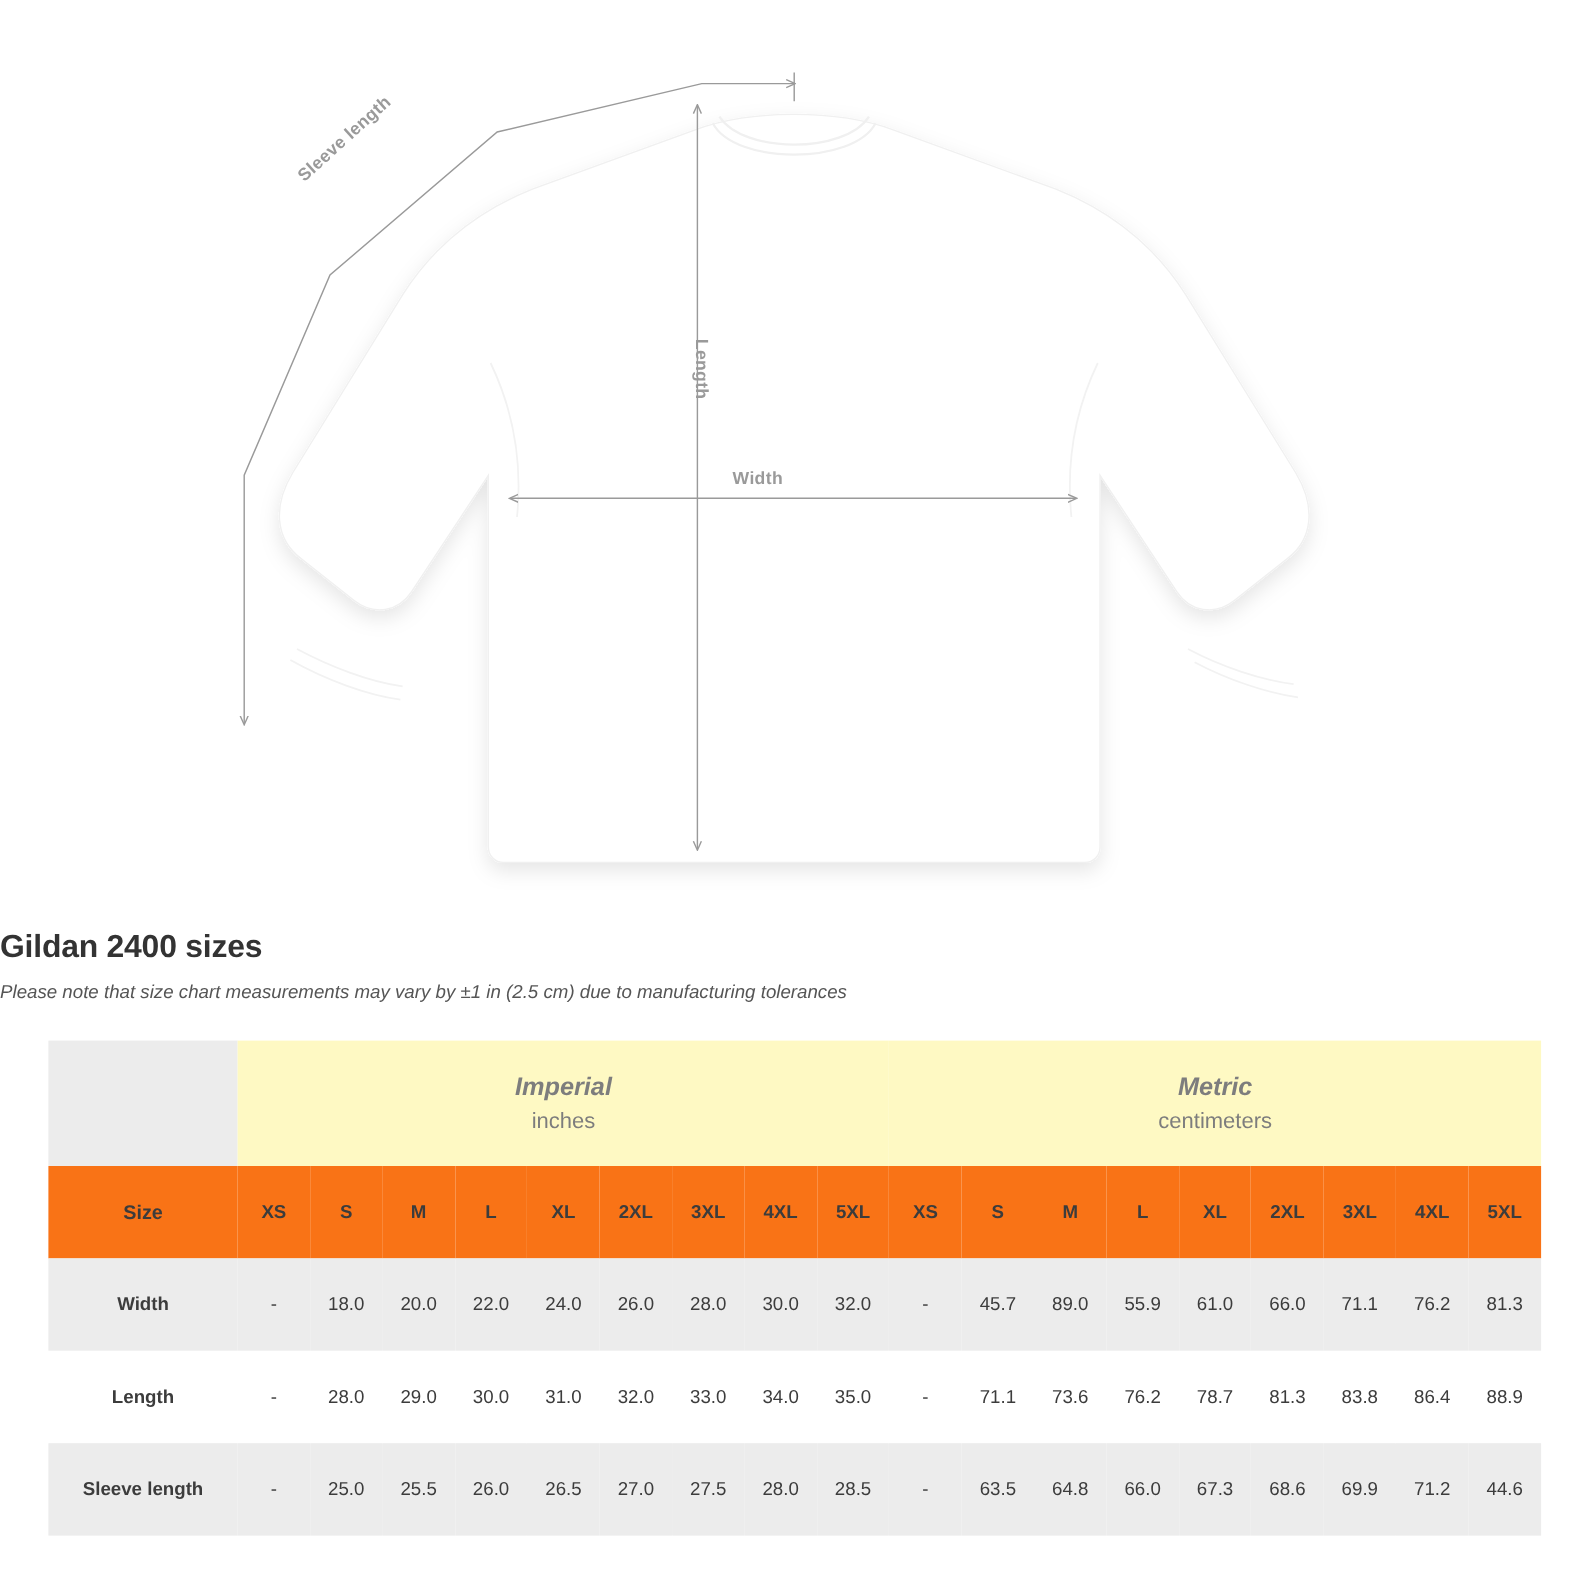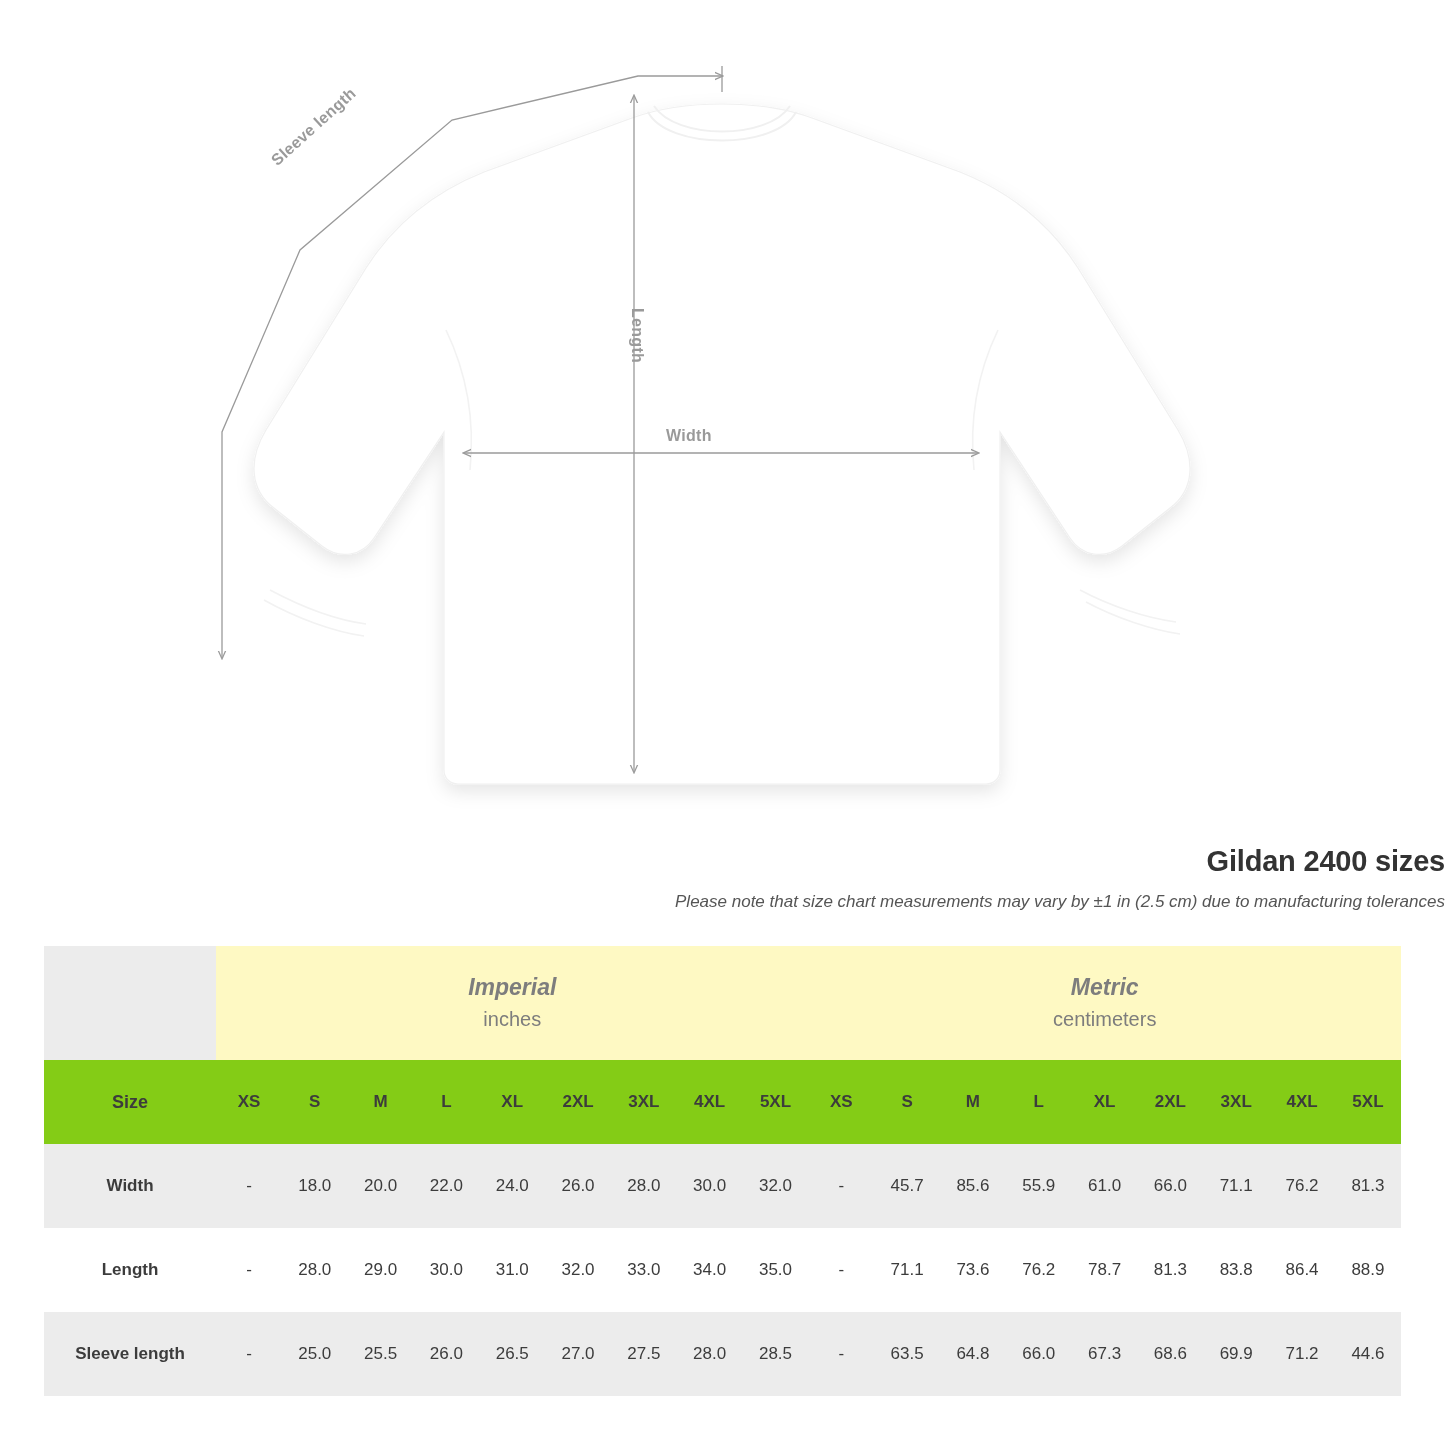--- a/index.html
+++ b/index.html
@@ -44,21 +44,21 @@
   }
   #label-width {
     left: 666px; top: 427px;
   }
 
   
   #title-block {
     position: absolute;
     left: 0; top: 845px;
     width: 1445px;
-    text-align: right;
+    text-align: left;
   }
   #chart-title {
     font-size: 29px;
     font-weight: bold;
     color: #333333;
     margin: 0;
     letter-spacing: -0.2px;
   }
   #chart-subtitle {
     margin-top: 14px;
@@ -101,21 +101,21 @@
   .unit-sub {
     font-size: 20px;
     color: #7d7d7d;
     margin-top: 8px;
   }
   .unit-row td.spacer-cell { background: #ececec; }
 
   
   .head-row td {
     height: 84px;
-    background: #84cc16;
+    background: #f97316;
     font-weight: bold;
     font-size: 18px;
     color: #3c3c3c;
   }
   .head-row td.rowlabel { font-size: 18px; font-weight: bold; }
 
   
   tr.data-row td { height: 84px; }
   tr.band td { background: #ececec; }
   tr.plain td { background: #ffffff; }
@@ -273,21 +273,21 @@
           <td class="val">18.0</td>
           <td class="val">20.0</td>
           <td class="val">22.0</td>
           <td class="val">24.0</td>
           <td class="val">26.0</td>
           <td class="val">28.0</td>
           <td class="val">30.0</td>
           <td class="val">32.0</td>
           <td class="val">-</td>
           <td class="val">45.7</td>
-          <td class="val">85.6</td>
+          <td class="val">89.0</td>
           <td class="val">55.9</td>
           <td class="val">61.0</td>
           <td class="val">66.0</td>
           <td class="val">71.1</td>
           <td class="val">76.2</td>
           <td class="val">81.3</td>
         </tr>
 
         <tr class="data-row plain">
           <td class="rowlabel">Length</td>

